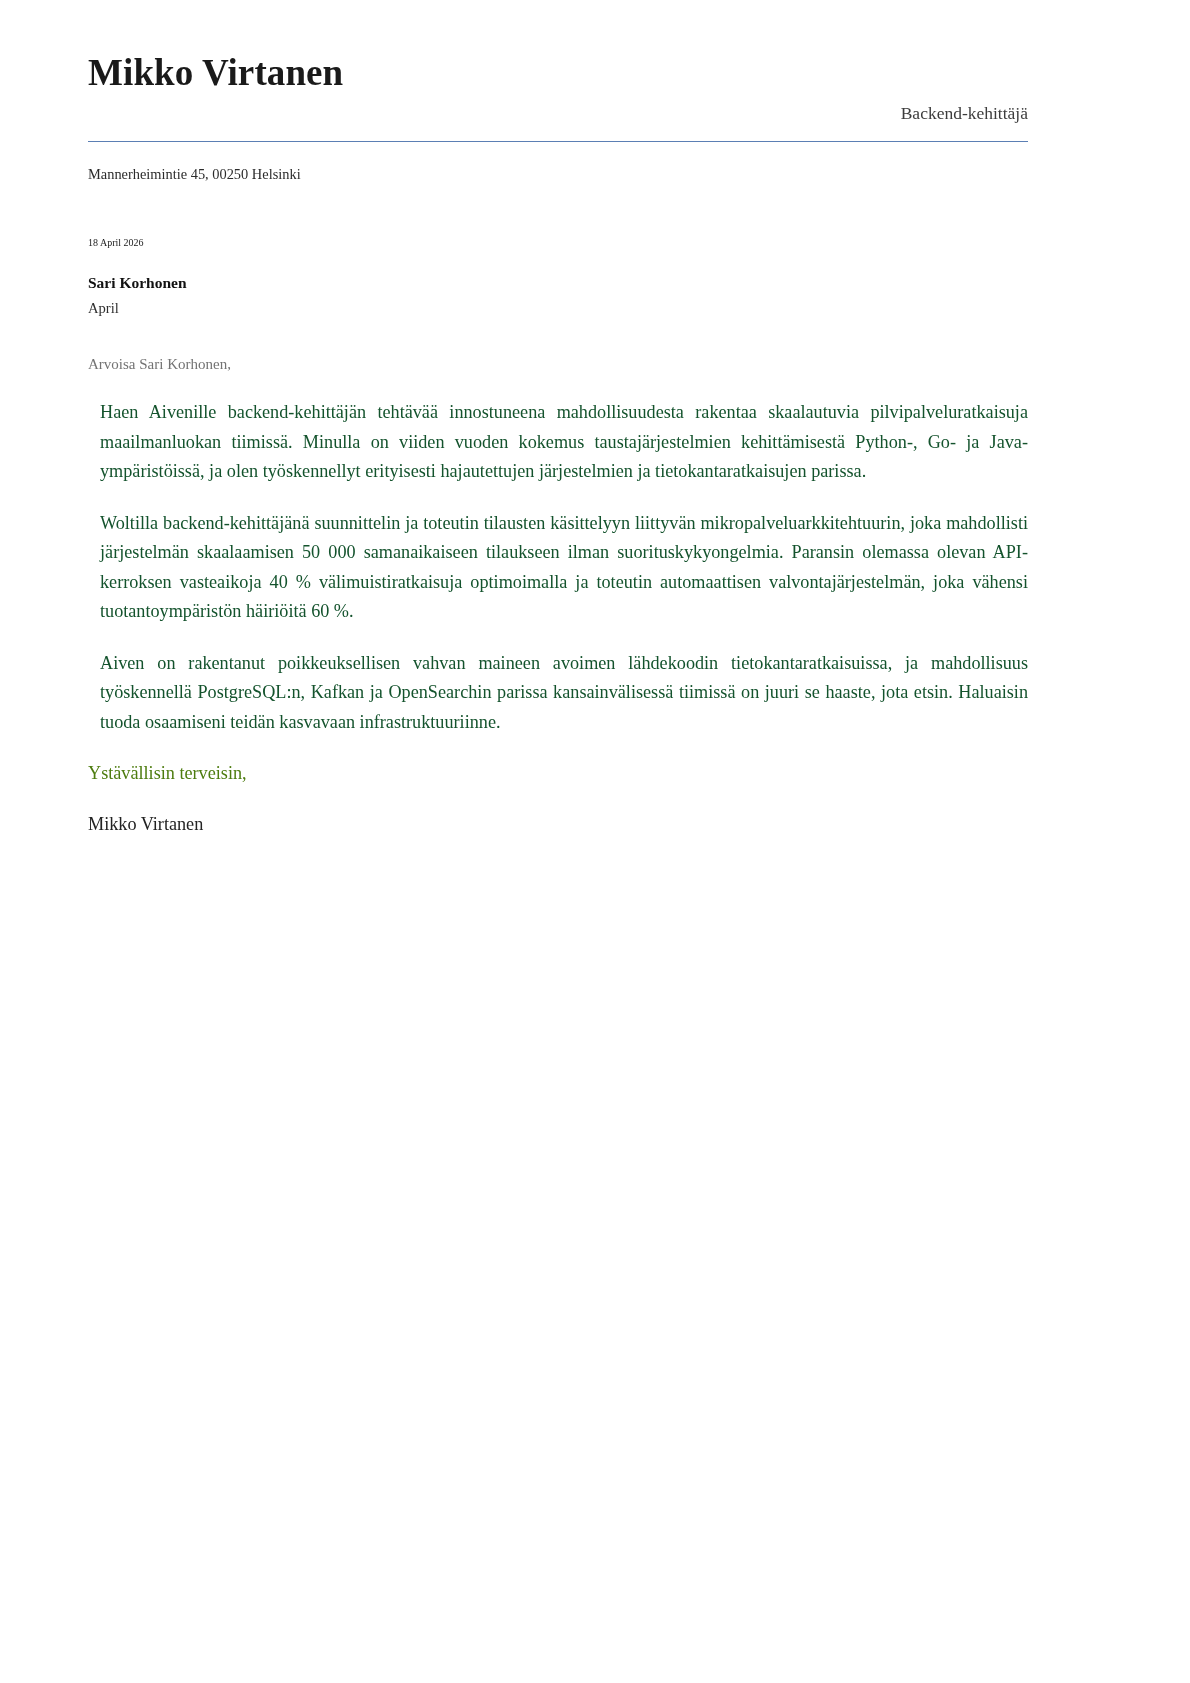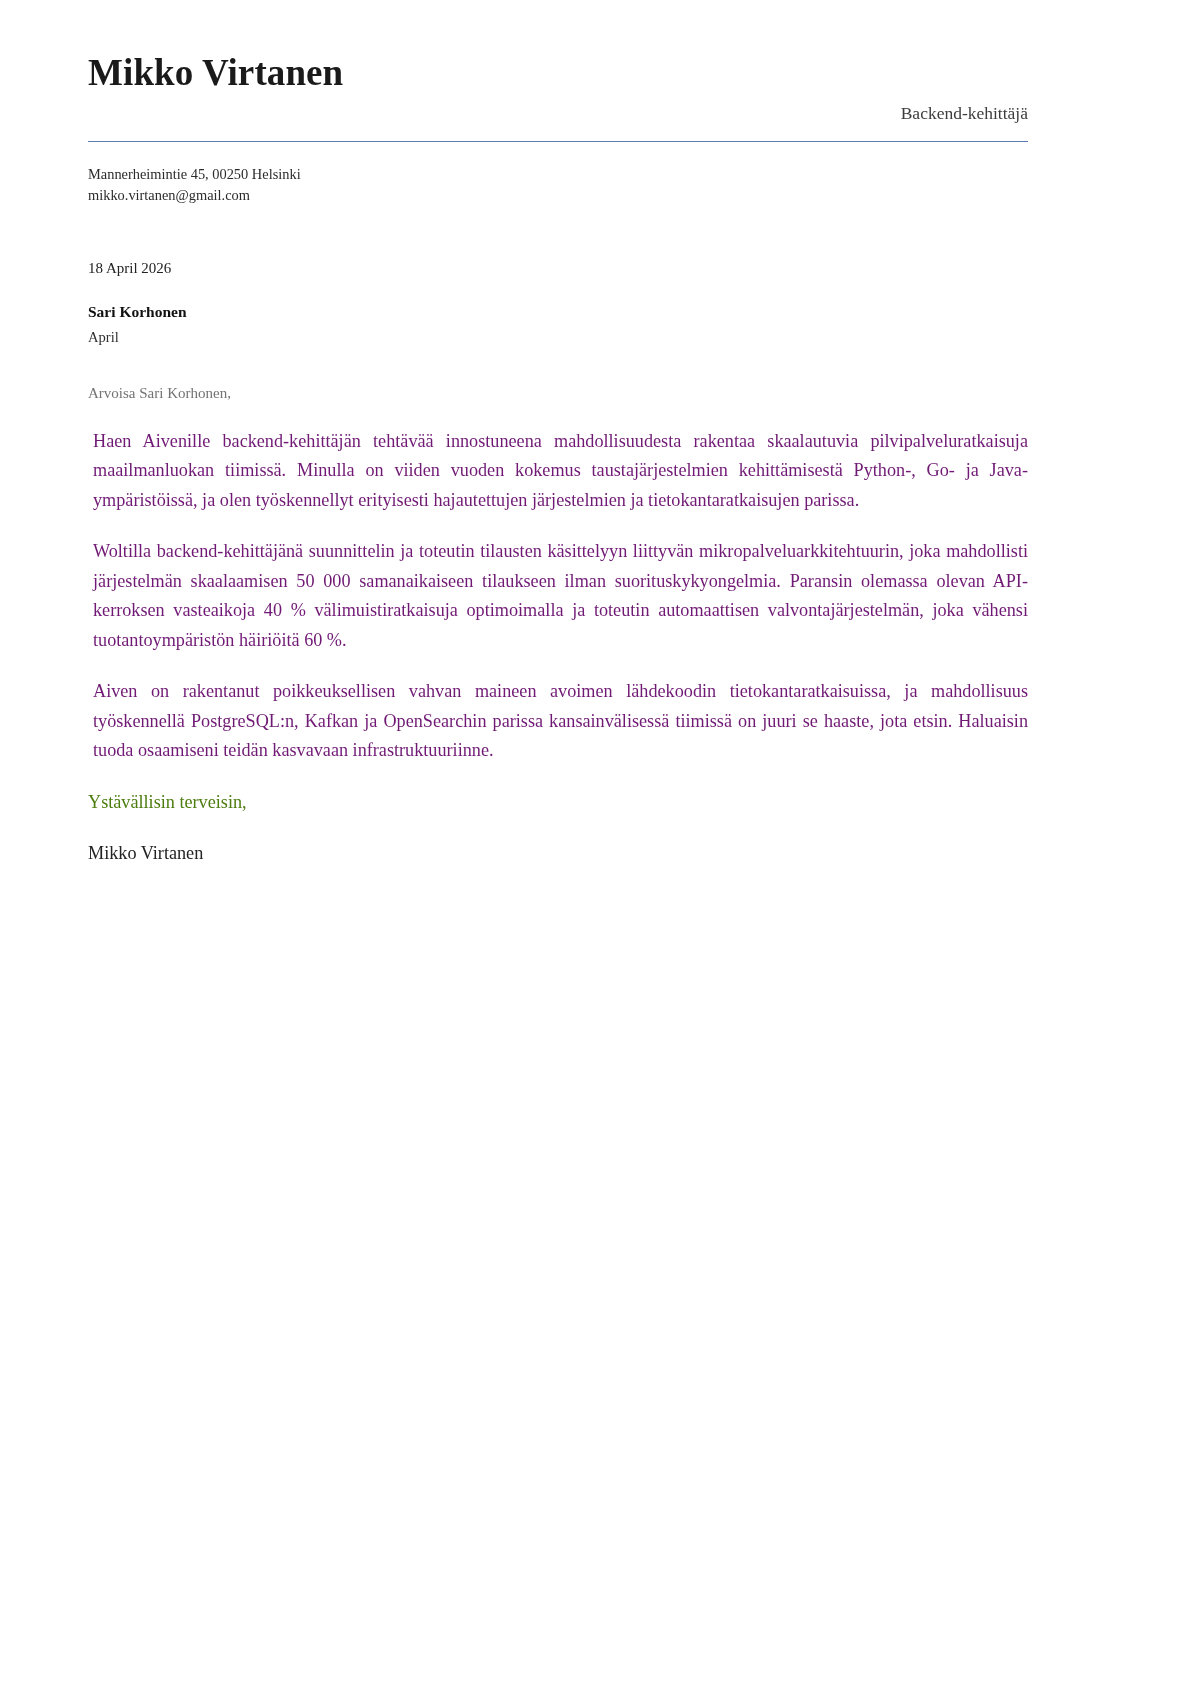--- a/index.html
+++ b/index.html
@@ -56,21 +56,21 @@
   }
   .contact-line {
     font-size: 14.4px;
     line-height: 1.47;
     color: #2b2b2b;
     white-space: nowrap;
   }
 
   
   .letter-date {
-    font-size: 15px;
+    font-size: 10px;
     line-height: 1.5;
     color: #222222;
     margin: 0 0 22px 0;
   }
   .recipient-name {
     font-size: 15.5px;
     font-weight: 700;
     line-height: 1.45;
     color: #111111;
     margin: 0 0 3px 0;
@@ -85,24 +85,24 @@
   
   .salutation {
     font-size: 15px;
     line-height: 1.55;
     color: #737373;
     margin: 0 0 22px 0;
   }
   .body-paragraph {
     font-size: 18.2px;
     line-height: 1.62;
-    color: #701a75;
+    color: #14532d;
     text-align: justify;
     text-justify: inter-word;
-    margin: 0 0 22px 5px;
+    margin: 0 0 22px 12px;
     hyphens: none;
   }
   .closing-line {
     font-size: 18.2px;
     line-height: 1.6;
     color: #4d7c0f;
     margin: 0 0 22px 0;
   }
   .signature-line {
     font-size: 18.2px;
@@ -117,21 +117,20 @@
 <div class="page">
 
   <div class="letter-header">
     <h1 class="candidate-name">Mikko Virtanen</h1>
     <div class="candidate-title">Backend-kehittäjä</div>
     <hr class="header-rule" style="border-top-color: rgb(91, 127, 180);">
   </div>
 
   <div class="contact-block">
     <div class="contact-line">Mannerheimintie 45, 00250 Helsinki</div>
-    <div class="contact-line">mikko.virtanen@gmail.com</div>
   </div>
 
   <div class="letter-meta">
     <div class="letter-date">18 April 2026</div>
     <div class="recipient-name">Sari Korhonen</div>
     <div class="recipient-company">April</div>
   </div>
 
   <div class="letter-body">
     <p class="salutation">Arvoisa Sari Korhonen,</p>

